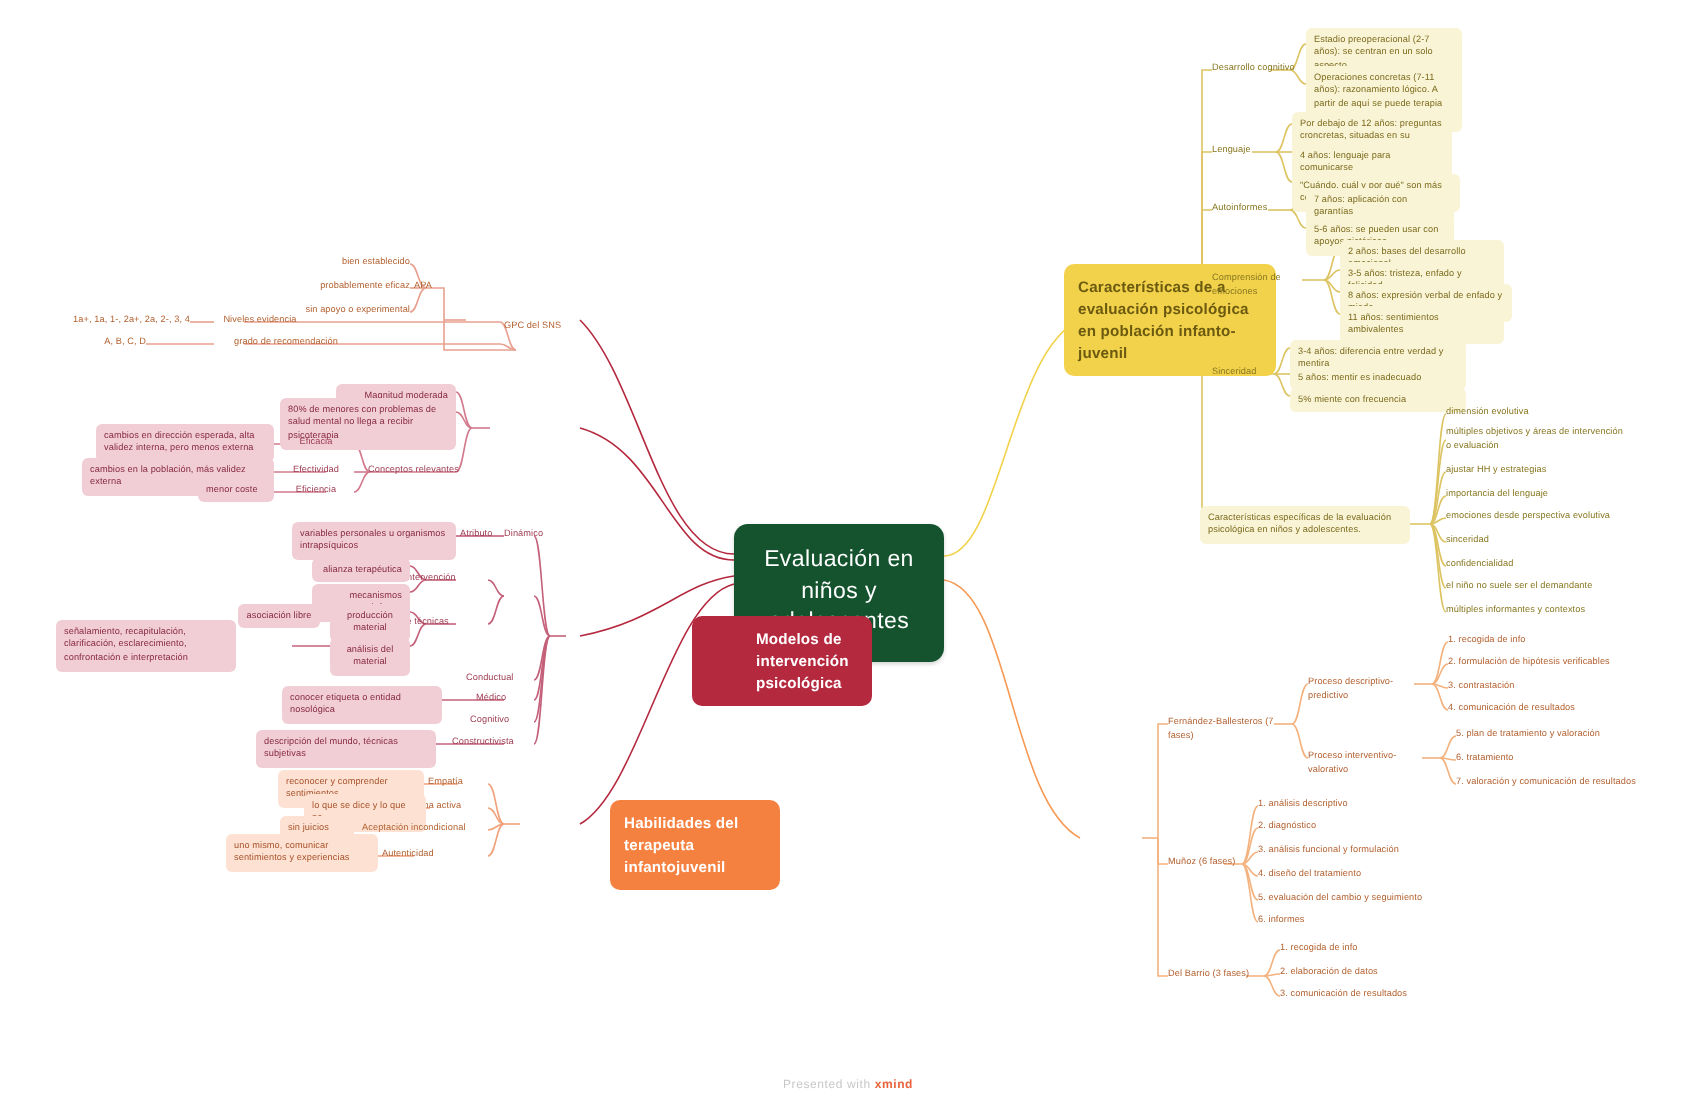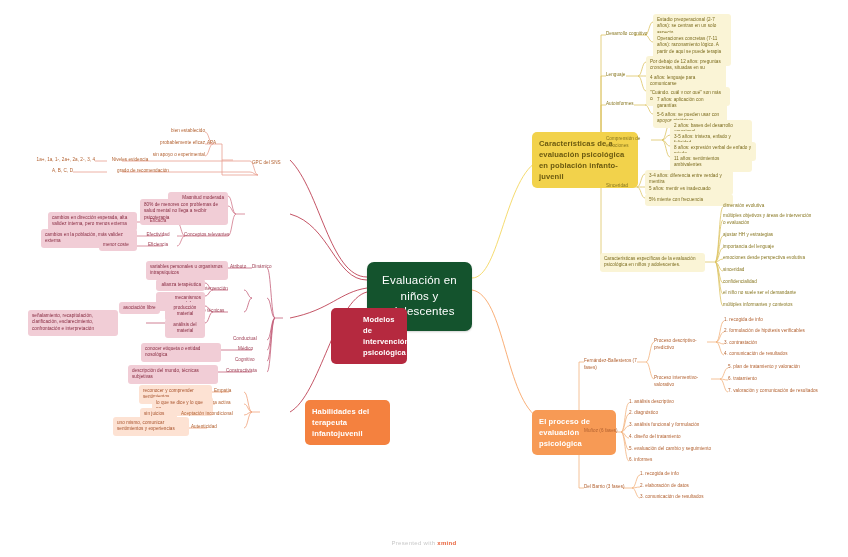--- a/index.html
+++ b/index.html
@@ -234,21 +234,21 @@
   <div class="node chip pinkd" style="left:140px;top:199px;width:88px;">80% de menores con problemas de salud mental no llega a recibir psicoterapia</div>
 
   <div class="node lab pink" style="left:184px;top:232px;width:58px;">Conceptos relevantes</div>
   <div class="node lab pink c" style="left:139px;top:218px;width:38px;">Eficacia</div>
   <div class="node chip pinkd" style="left:48px;top:212px;width:89px;">cambios en dirección esperada, alta validez interna, pero menos externa</div>
   <div class="node lab pink c" style="left:139px;top:232px;width:38px;">Efectividad</div>
   <div class="node chip pinkd" style="left:41px;top:229px;width:96px;">cambios en la población, más validez externa</div>
   <div class="node lab pink c" style="left:139px;top:242px;width:38px;">Eficiencia</div>
   <div class="node chip pinkd" style="left:99px;top:239px;width:38px;">menor coste</div>
 
-  <div class="node main red" style="left:286px;top:308px;width:76px;padding-left:32px;">Modelos de intervención psicológica</div>
+  <div class="node main red" style="left:301px;top:308px;width:90px;padding-left:32px;">Modelos de intervención psicológica</div>
 
   <div class="node lab pink" style="left:252px;top:264px;width:34px;">Dinámico</div>
   <div class="node lab pink" style="left:230px;top:264px;width:32px;">Atributo</div>
   <div class="node chip pinkd" style="left:146px;top:261px;width:82px;">variables personales u organismos intrapsíquicos</div>
 
   <div class="node lab pink" style="left:186px;top:286px;width:58px;">2 focos intervención</div>
   <div class="node chip pinkd r" style="left:156px;top:279px;width:49px;">alianza terapéutica</div>
   <div class="node chip pinkd r" style="left:156px;top:292px;width:49px;">mecanismos defensa</div>
 
   <div class="node lab pink" style="left:181px;top:308px;width:60px;">2 grupos de técnicas</div>
@@ -305,21 +305,20 @@
   <div class="node lab yel" style="left:723px;top:203px;width:90px;">dimensión evolutiva</div>
   <div class="node lab yel" style="left:723px;top:213px;width:90px;">múltiples objetivos y áreas de intervención o evaluación</div>
   <div class="node lab yel" style="left:723px;top:232px;width:90px;">ajustar HH y estrategias</div>
   <div class="node lab yel" style="left:723px;top:244px;width:90px;">importancia del lenguaje</div>
   <div class="node lab yel" style="left:723px;top:255px;width:100px;">emociones desde perspectiva evolutiva</div>
   <div class="node lab yel" style="left:723px;top:267px;width:90px;">sinceridad</div>
   <div class="node lab yel" style="left:723px;top:279px;width:90px;">confidencialidad</div>
   <div class="node lab yel" style="left:723px;top:290px;width:100px;">el niño no suele ser el demandante</div>
   <div class="node lab yel" style="left:723px;top:302px;width:100px;">múltiples informantes y contextos</div>
 
-  <div class="node main orange2" style="left:487px;top:410px;width:84px;">El proceso de evaluación psicológica</div>
 
   <div class="node lab peach" style="left:584px;top:358px;width:58px;">Fernández-Ballesteros (7 fases)</div>
   <div class="node lab peach" style="left:654px;top:338px;width:58px;">Proceso descriptivo-predictivo</div>
   <div class="node lab peach" style="left:724px;top:317px;width:96px;">1. recogida de info</div>
   <div class="node lab peach" style="left:724px;top:328px;width:112px;">2. formulación de hipótesis verificables</div>
   <div class="node lab peach" style="left:724px;top:340px;width:96px;">3. contrastación</div>
   <div class="node lab peach" style="left:724px;top:351px;width:106px;">4. comunicación de resultados</div>
 
   <div class="node lab peach" style="left:654px;top:375px;width:60px;">Proceso interventivo-valorativo</div>
   <div class="node lab peach" style="left:728px;top:364px;width:108px;">5. plan de tratamiento y valoración</div>

